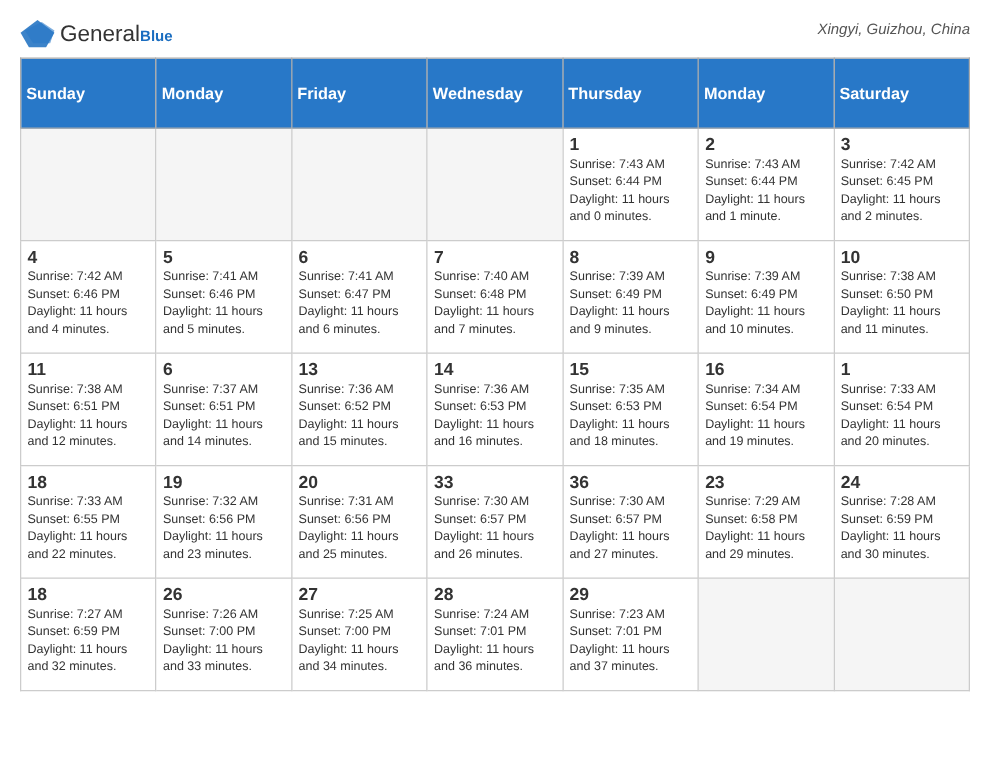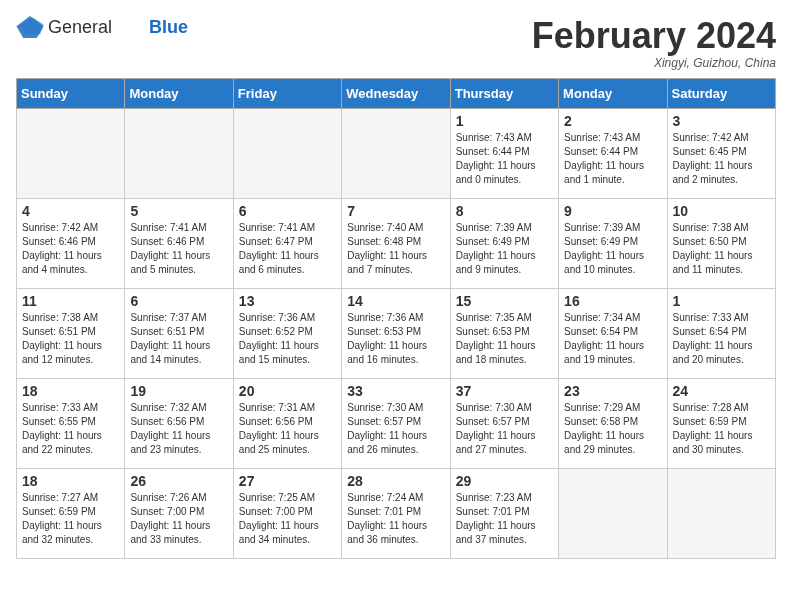--- a/index.html
+++ b/index.html
@@ -20,24 +20,23 @@
       display: flex;
       align-items: center;
       gap: 4px;
     }
     .logo-text-general {
       font-size: 18px;
       font-weight: normal;
       color: #333;
     }
     .logo-text-blue {
-      font-size: 18px;
+      font-size: 12px;
       font-weight: bold;
       color: #1a6dc0;
-      padding-left: 37px;
     }
     .logo-icon {
       width: 28px;
       height: 22px;
     }
     .title-area {
       text-align: right;
     }
     .calendar-title {
       font-size: 36px;
@@ -53,21 +52,21 @@
     table {
       width: 100%;
       border-collapse: collapse;
       table-layout: fixed;
     }
     th {
       background-color: #2878c8;
       color: #fff;
       font-size: 13px;
       font-weight: bold;
-      padding: 7px 4px;
+      padding: 20px 4px;
       text-align: left;
       border: 1px solid #aaa;
     }
     td {
       border: 1px solid #ccc;
       vertical-align: top;
       padding: 4px 5px;
       height: 90px;
       font-size: 10px;
       color: #333;
@@ -96,21 +95,20 @@
   <div class="logo">
     <svg class="logo-icon" viewBox="0 0 32 26" xmlns="http://www.w3.org/2000/svg">
       <polygon points="16,0 32,12 24,26 8,26 0,12" fill="#1a6dc0" opacity="0.85"></polygon>
       <polygon points="20,2 32,10 28,22 12,22 4,10" fill="#2878c8" opacity="0.6"></polygon>
     </svg>
     <div>
       <span class="logo-text-general">General</span><span class="logo-text-blue">Blue</span>
     </div>
   </div>
   <div class="title-area">
-    <div class="calendar-title">February 2024</div>
     <div class="calendar-subtitle">Xingyi, Guizhou, China</div>
   </div>
 </div>
 
 <table>
   <thead>
     <tr>
     <th>Sunday</th>
         <th>Monday</th>
         <th>Friday</th>
@@ -146,21 +144,21 @@
         <td><span class="day-number">14</span><span class="day-info">Sunrise: 7:36 AM<br>Sunset: 6:53 PM<br>Daylight: 11 hours and 16 minutes.</span></td>
         <td><span class="day-number">15</span><span class="day-info">Sunrise: 7:35 AM<br>Sunset: 6:53 PM<br>Daylight: 11 hours and 18 minutes.</span></td>
         <td><span class="day-number">16</span><span class="day-info">Sunrise: 7:34 AM<br>Sunset: 6:54 PM<br>Daylight: 11 hours and 19 minutes.</span></td>
         <td><span class="day-number">1</span><span class="day-info">Sunrise: 7:33 AM<br>Sunset: 6:54 PM<br>Daylight: 11 hours and 20 minutes.</span></td>
       </tr>
       <tr>
         <td><span class="day-number">18</span><span class="day-info">Sunrise: 7:33 AM<br>Sunset: 6:55 PM<br>Daylight: 11 hours and 22 minutes.</span></td>
         <td><span class="day-number">19</span><span class="day-info">Sunrise: 7:32 AM<br>Sunset: 6:56 PM<br>Daylight: 11 hours and 23 minutes.</span></td>
         <td><span class="day-number">20</span><span class="day-info">Sunrise: 7:31 AM<br>Sunset: 6:56 PM<br>Daylight: 11 hours and 25 minutes.</span></td>
         <td><span class="day-number">33</span><span class="day-info">Sunrise: 7:30 AM<br>Sunset: 6:57 PM<br>Daylight: 11 hours and 26 minutes.</span></td>
-        <td><span class="day-number">37</span><span class="day-info">Sunrise: 7:30 AM<br>Sunset: 6:57 PM<br>Daylight: 11 hours and 27 minutes.</span></td>
+        <td><span class="day-number">36</span><span class="day-info">Sunrise: 7:30 AM<br>Sunset: 6:57 PM<br>Daylight: 11 hours and 27 minutes.</span></td>
         <td><span class="day-number">23</span><span class="day-info">Sunrise: 7:29 AM<br>Sunset: 6:58 PM<br>Daylight: 11 hours and 29 minutes.</span></td>
         <td><span class="day-number">24</span><span class="day-info">Sunrise: 7:28 AM<br>Sunset: 6:59 PM<br>Daylight: 11 hours and 30 minutes.</span></td>
       </tr>
       <tr>
         <td><span class="day-number">18</span><span class="day-info">Sunrise: 7:27 AM<br>Sunset: 6:59 PM<br>Daylight: 11 hours and 32 minutes.</span></td>
         <td><span class="day-number">26</span><span class="day-info">Sunrise: 7:26 AM<br>Sunset: 7:00 PM<br>Daylight: 11 hours and 33 minutes.</span></td>
         <td><span class="day-number">27</span><span class="day-info">Sunrise: 7:25 AM<br>Sunset: 7:00 PM<br>Daylight: 11 hours and 34 minutes.</span></td>
         <td><span class="day-number">28</span><span class="day-info">Sunrise: 7:24 AM<br>Sunset: 7:01 PM<br>Daylight: 11 hours and 36 minutes.</span></td>
         <td><span class="day-number">29</span><span class="day-info">Sunrise: 7:23 AM<br>Sunset: 7:01 PM<br>Daylight: 11 hours and 37 minutes.</span></td>
         <td class="empty"></td>

